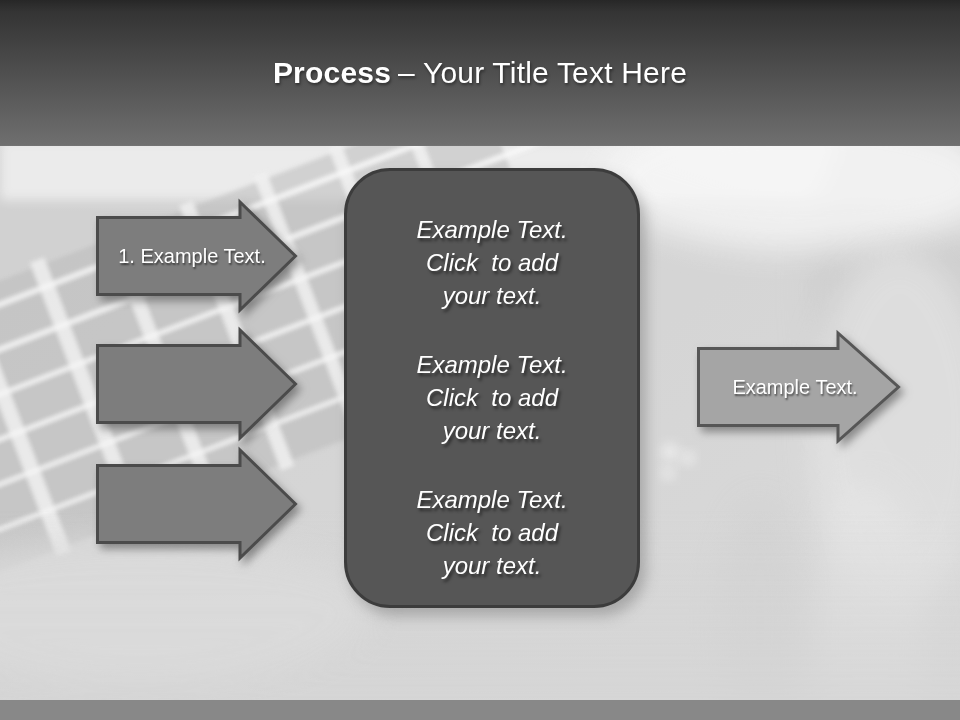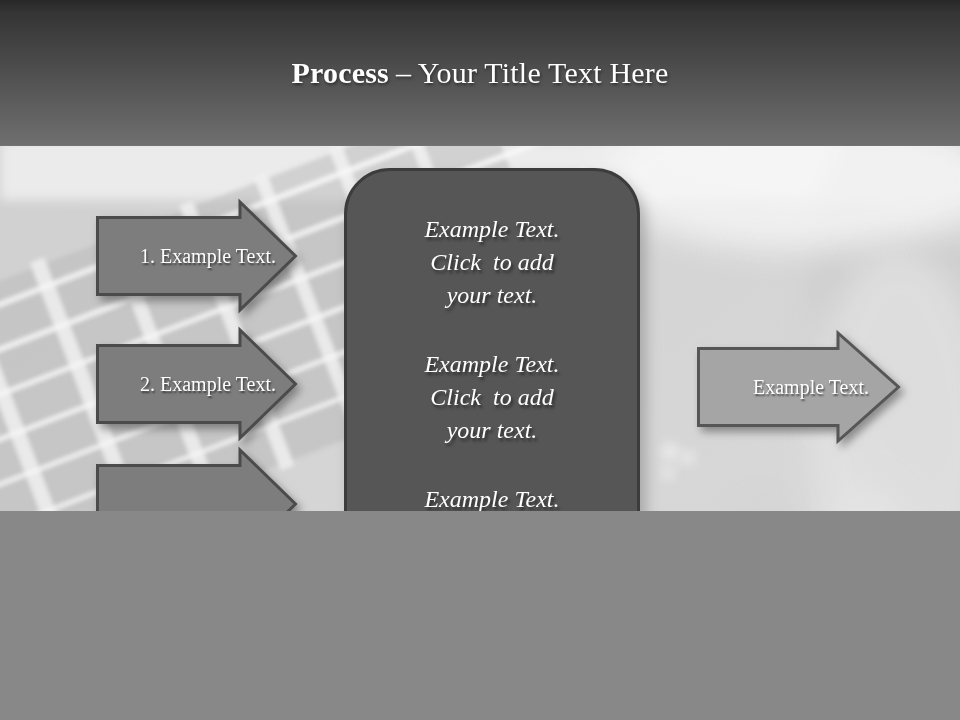--- a/index.html
+++ b/index.html
@@ -1,18 +1,18 @@
 <!DOCTYPE html>
 <html style="--header_top: #272727; --header_bottom: #6f6f6f; --title_color: #ffffff; --step_arrow_fill: #7d7d7d; --step_arrow_border: #4b4b4b; --output_arrow_fill: #a5a5a5; --output_arrow_border: #565656; --panel_fill: #565656; --panel_border: #3c3c3c; --text_color: #ffffff; --background_base: #c8c8c8;"><head>
 <meta charset="utf-8">
 <style>
   html,body{margin:0;padding:0;background:#888;}
   .slide{
-    position:relative;width:960px;height:511px;overflow:hidden;
-    font-family:Liberation Serif, serif;
+    position:relative;width:960px;height:700px;overflow:hidden;
+    font-family:Liberation Sans, sans-serif;
     background:var(--background_base,#c8c8c8);
   }
   
   .photo{position:absolute;inset:0;}
   
   .header{
     position:absolute;left:0;top:0;width:960px;height:145px;
     background:linear-gradient(180deg,var(--header_top,#272727) 0%,#343434 8%,var(--header_bottom,#6f6f6f) 100%);
     border-bottom:1px solid rgba(255,255,255,.35);
     display:flex;align-items:center;justify-content:center;
@@ -24,21 +24,21 @@
     white-space:nowrap;
   }
   .title .bold{font-weight:bold;margin-right:7px;}
   
   .arrow{position:absolute;z-index:3;}
   .arrow svg{display:block;overflow:visible;}
   .arrow .poly-step{fill:var(--step_arrow_fill,#7d7d7d);stroke:var(--step_arrow_border,#4b4b4b);stroke-width:3;stroke-linejoin:miter;}
   .arrow .poly-out{fill:var(--output_arrow_fill,#a5a5a5);stroke:var(--output_arrow_border,#565656);stroke-width:3;stroke-linejoin:miter;}
   .arrow-shadow{filter:drop-shadow(4px 5px 4px rgba(70,70,70,.55));}
   .arrow-label{
-    position:absolute;left:24px;top:16px;width:176px;height:80px;
+    position:absolute;left:8px;top:16px;width:176px;height:80px;
     display:flex;align-items:center;justify-content:center;
     color:#fff;font-size:20px;
     text-shadow:1px 2px 2px rgba(0,0,0,.55);
     white-space:nowrap;
   }
   .arrow-1{left:96px;top:200px;}
   .arrow-2{left:96px;top:328px;}
   .arrow-3{left:96px;top:448px;}
   .arrow-out{left:697px;top:331px;}
   .arrow-out .arrow-label{width:180px;}
@@ -134,21 +134,20 @@
     <svg class="arrow-shadow" width="201" height="112" viewBox="0 0 201 112">
       <polygon class="poly-step" points="1.5,17.5 144,17.5 144,2 199.5,56 144,110 144,94.5 1.5,94.5"></polygon>
     </svg>
     <div class="arrow-label">1. Example Text.</div>
   </div>
 
   <div class="arrow arrow-2">
     <svg class="arrow-shadow" width="201" height="112" viewBox="0 0 201 112">
       <polygon class="poly-step" points="1.5,17.5 144,17.5 144,2 199.5,56 144,110 144,94.5 1.5,94.5"></polygon>
     </svg>
-    <div class="arrow-label">2. Example Text.</div>
   </div>
 
   <div class="arrow arrow-3">
     <svg class="arrow-shadow" width="201" height="112" viewBox="0 0 201 112">
       <polygon class="poly-step" points="1.5,17.5 144,17.5 144,2 199.5,56 144,110 144,94.5 1.5,94.5"></polygon>
     </svg>
   </div>
 
   <div class="panel">
     <div class="panel-block">Example Text.

